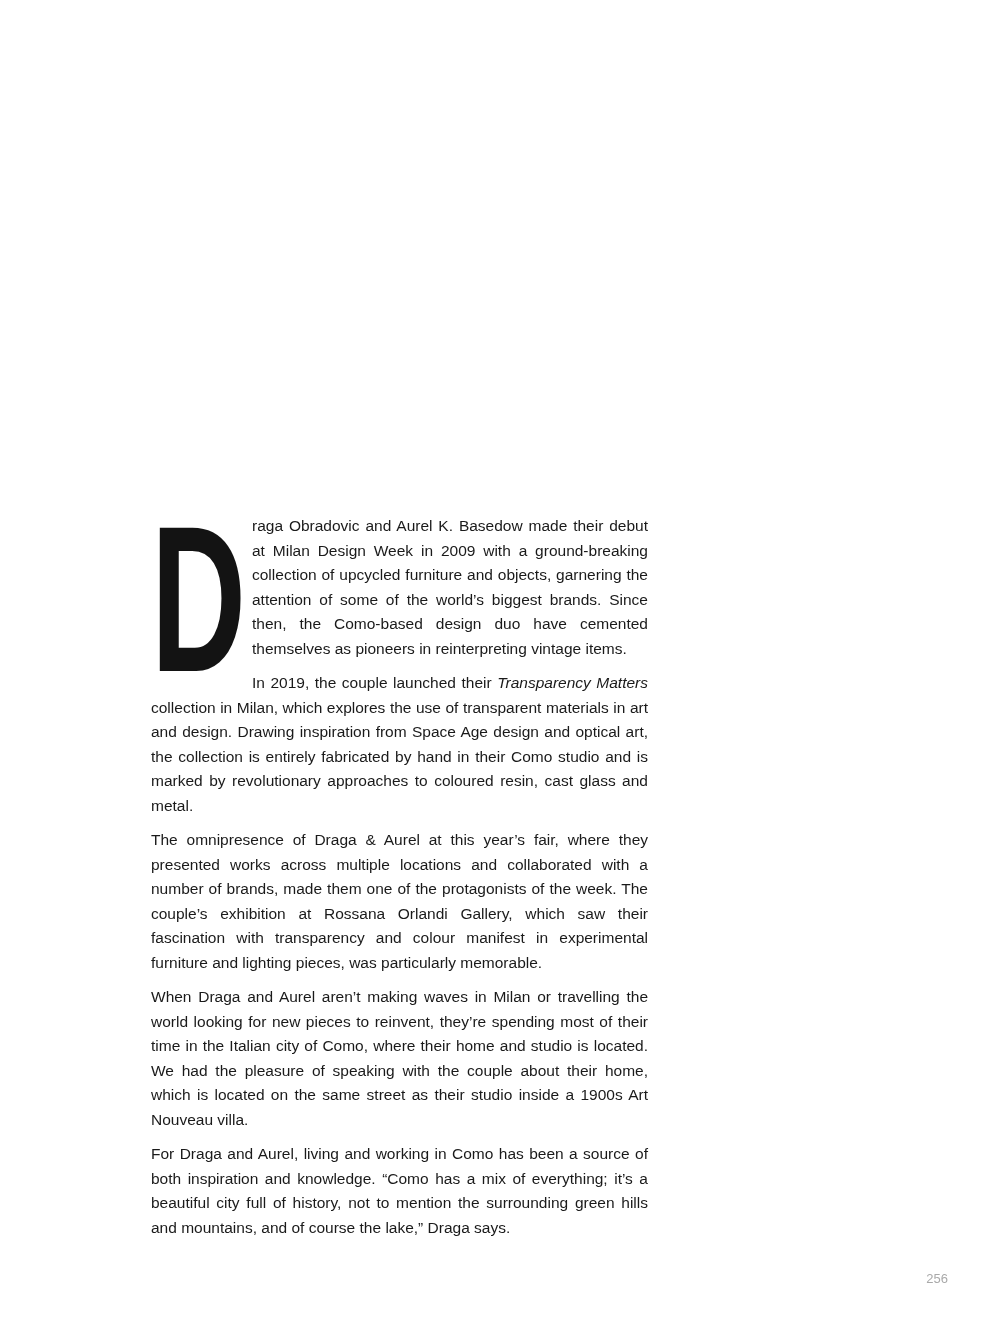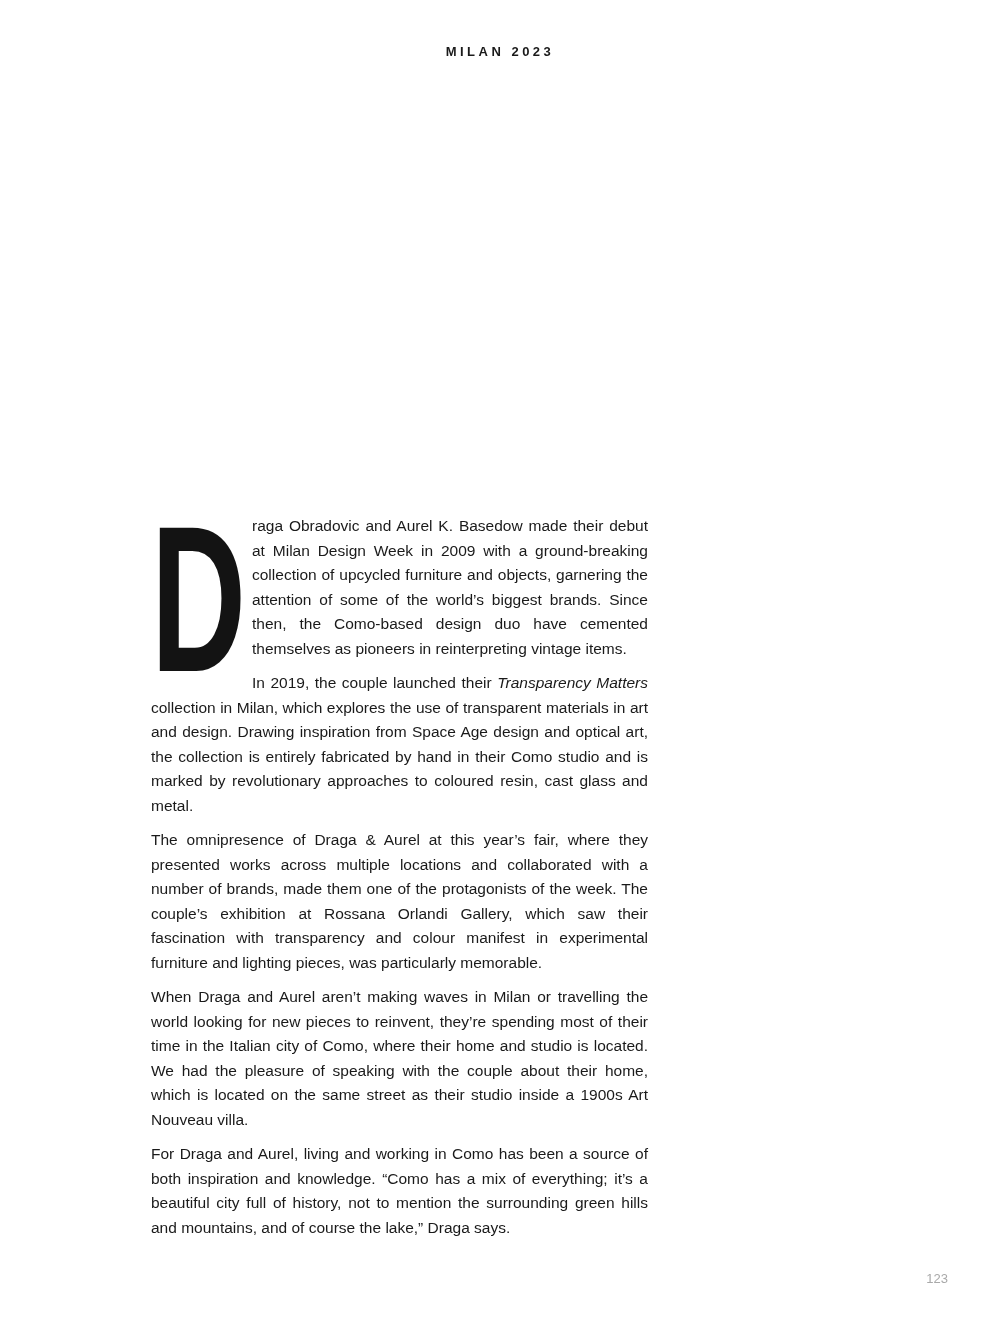--- a/index.html
+++ b/index.html
@@ -56,26 +56,25 @@
     top: 1271px;
     right: 52px;
     font-size: 13px;
     color: #a9a9a9;
   }
 </style>
 </head>
 <body>
 
 <div class="page">
-  <div class="running-header">MILAN 2023</div>
 
   <div class="article">
       <p class="para"><svg class="dropcap" width="95" height="153" viewBox="0 0 95 153">
           <text x="0" y="151" font-size="208" textLength="95" lengthAdjust="spacingAndGlyphs">D</text>
         </svg><span>raga Obradovic and Aurel K. Basedow made their debut at Milan Design Week in 2009 with a ground-breaking collection of upcycled furniture and objects, garnering the attention of some of the world’s biggest brands. Since then, the Como-based design duo have cemented themselves as pioneers in reinterpreting vintage items.</span></p>
       <p class="para"><span>In 2019, the couple launched their </span><em>Transparency Matters</em><span> collection in Milan, which explores the use of transparent materials in art and design. Drawing inspiration from Space Age design and optical art, the collection is entirely fabricated by hand in their Como studio and is marked by revolutionary approaches to coloured resin, cast glass and metal.</span></p>
       <p class="para"><span>The omnipresence of Draga &amp; Aurel at this year’s fair, where they presented works across multiple locations and collaborated with a number of brands, made them one of the protagonists of the week. The couple’s exhibition at Rossana Orlandi Gallery, which saw their fascination with transparency and colour manifest in experimental furniture and lighting pieces, was particularly memorable.</span></p>
       <p class="para"><span>When Draga and Aurel aren’t making waves in Milan or travelling the world looking for new pieces to reinvent, they’re spending most of their time in the Italian city of Como, where their home and studio is located. We had the pleasure of speaking with the couple about their home, which is located on the same street as their studio inside a 1900s Art Nouveau villa.</span></p>
       <p class="para"><span>For Draga and Aurel, living and working in Como has been a source of both inspiration and knowledge. “Como has a mix of everything; it’s a beautiful city full of history, not to mention the surrounding green hills and mountains, and of course the lake,” Draga says.</span></p>
     </div>
 
-  <div class="page-number">123</div>
+  <div class="page-number">256</div>
 </div>
 
 </body></html>

